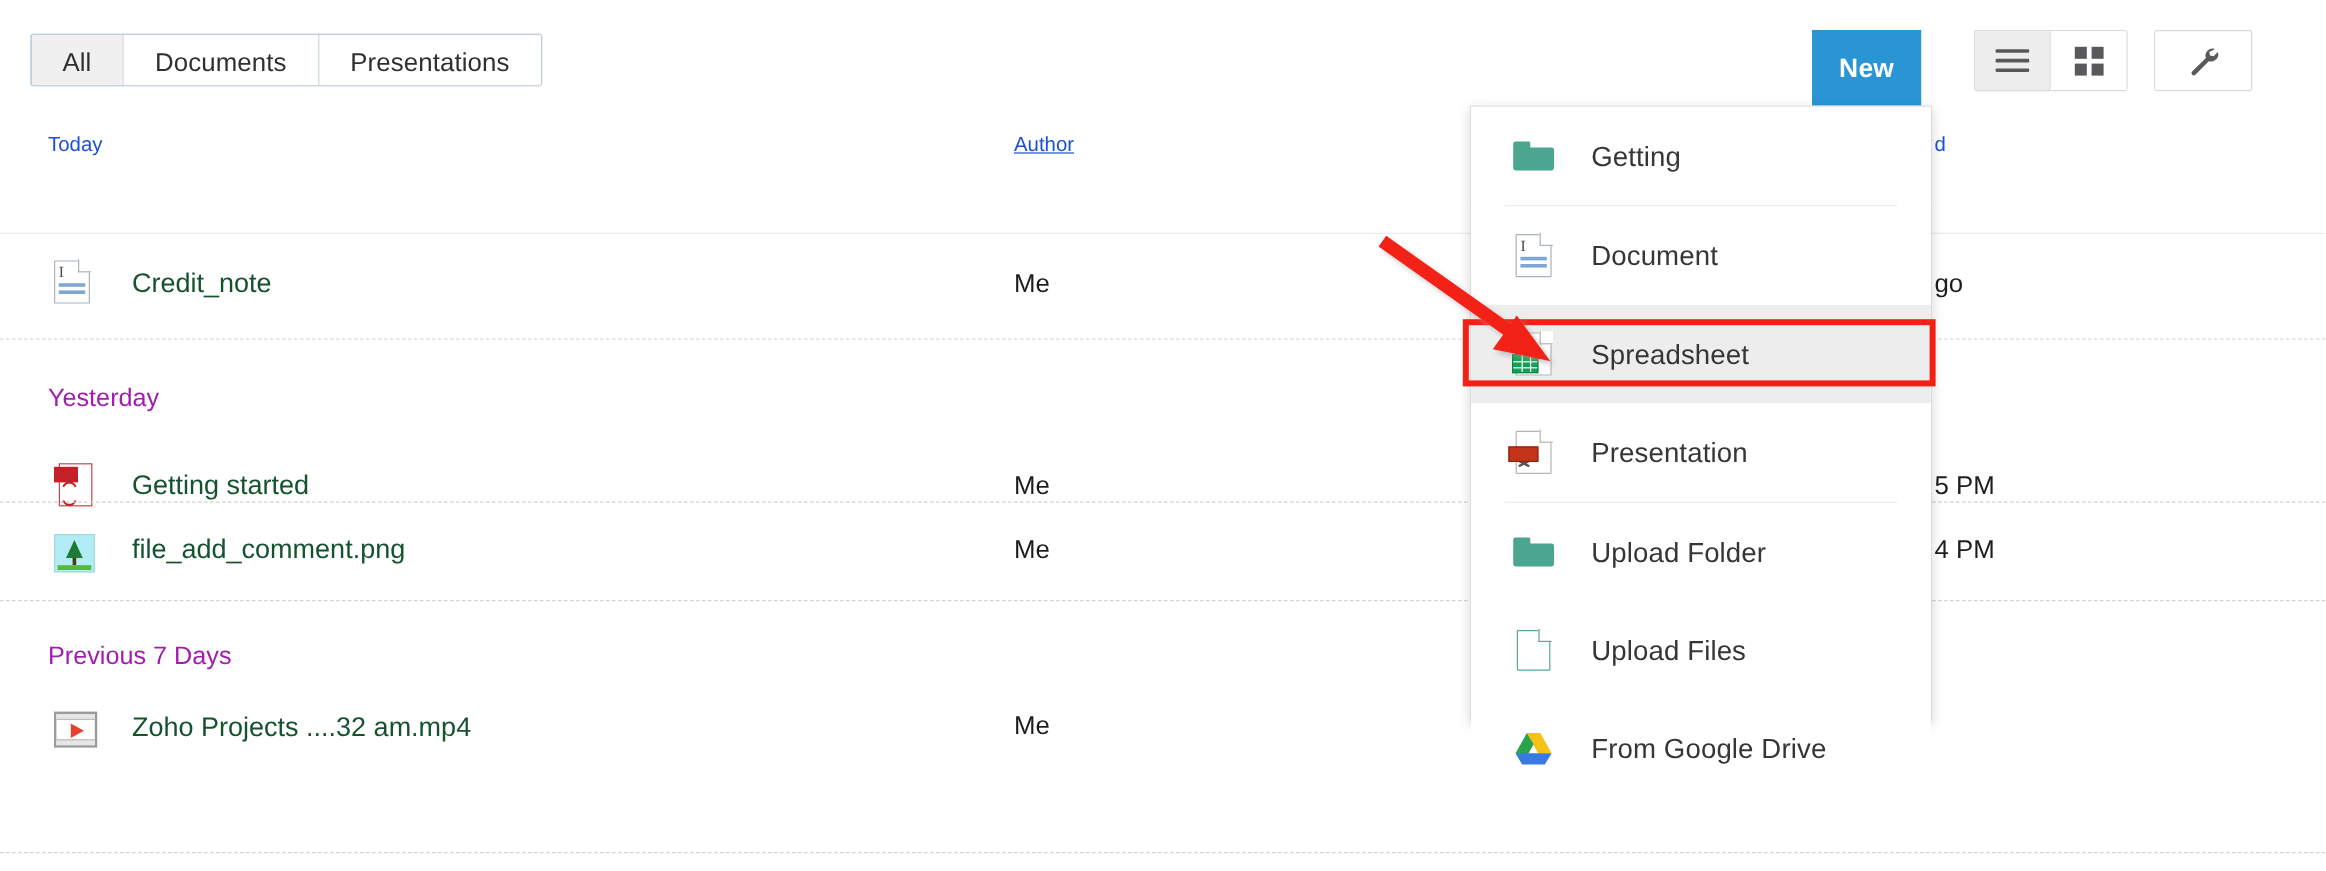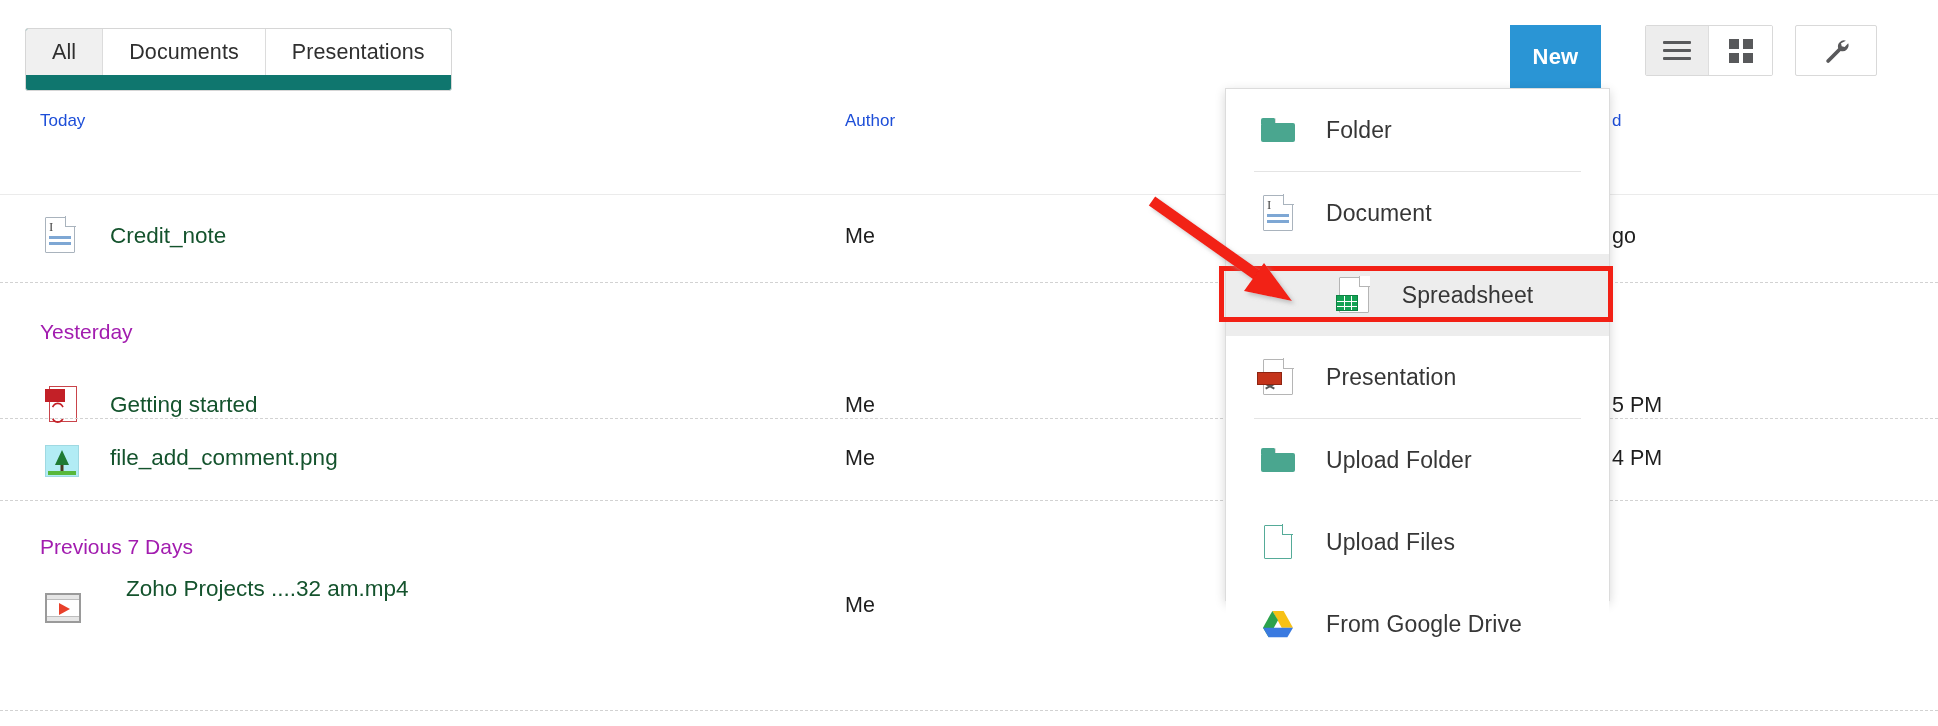--- a/index.html
+++ b/index.html
@@ -9,23 +9,23 @@
     font-family: "Liberation Sans", sans-serif;
     overflow: hidden;
   }
   #app { position: relative; width: 1938px; height: 726px; background:#fff; }
 
   
   .toolbar { position:absolute; left:0; top:0; width:1938px; height:88px; }
 
   .tabs {
     position:absolute; left:25px; top:28px;
-    display:flex; height:63px;
+    display:flex; height:44px;
     border:1px solid #d6d6d6; border-radius:3px;
-    overflow:hidden; background:#0f766e;
+    overflow:hidden; background:#0ea5e9;
   }
   .tab {
     display:flex; align-items:center; justify-content:center;
     padding:0 26px; height:46px;
     font-size:21.5px; color:#2f2f2f; letter-spacing:.1px;
     border-right:1px solid #dcdcdc;
     background:#fff; cursor:pointer; white-space:nowrap;
   }
   .tab:last-child { border-right:none; }
   .tab.active { background:#f0f0f0; }
@@ -120,21 +120,21 @@
   .menu {
     position:absolute; left:1225px; top:88px; width:385px; height:513px;
     background:#fff; border:1px solid #dcdcdc;
     box-shadow:0 3px 10px rgba(0,0,0,.16);
     z-index:50;
   }
   .mitem {
     position:relative; display:flex; align-items:center;
     height:82px; padding-left:35px; cursor:pointer; background:#fff;
   }
-  .mitem.hl { background:#ededed;justify-content:center; }
+  .mitem.hl { background:#ededed; }
   .mitem .mlabel { font-size:23px; color:#363636; margin-left:31px; letter-spacing:.1px; white-space:nowrap; }
   .mdiv { height:1px; background:#e4e4e4; margin:0 28px; }
   .micon { width:34px; height:38px; display:flex; align-items:center; justify-content:center; flex:0 0 34px; }
 
   
   .ico-folder { position:relative; width:34px; height:24px; }
   .ico-folder .tab { position:absolute; left:0; top:0; width:15px; height:6px; background:#4aa68f; border-radius:2px 2px 0 0; padding:0;}
   .ico-folder .body { position:absolute; left:0; top:5px; width:34px; height:19px; background:#4aa68f; border-radius:2px; }
 
   .ico-sheet { position:relative; width:30px; height:36px; }
@@ -207,21 +207,21 @@
 
     <div class="tool-btn">
       <svg width="28" height="28" viewBox="0 0 24 24">
         <path d="M20.5 4.2a5.2 5.2 0 0 0-6.6 6.5L4.1 20.4a1.6 1.6 0 0 0 2.3 2.3l9.6-9.7a5.2 5.2 0 0 0 6.5-6.6l-3.1 3.1-2.5-.6-.6-2.5z" transform="translate(0,-1)" fill="#59595b"></path>
       </svg>
     </div>
   </div>
 
   <div class="hdr">
     <div class="hdr-label" style="left:40px;">Today</div>
-    <div class="hdr-label" style="left:845px;">Author</div>
+    <div class="hdr-label" style="left:845px;text-decoration:underline;">Author</div>
     <div class="hdr-label" style="left:1612px;">d</div>
   </div>
   <div class="hdr-rule"></div>
 
   <div class="list">
 
     <div class="row" style="top:35px;">
       <div class="ficon" style="top:22px;">
         <div class="ico-doc">
             <div class="pg"></div>
@@ -270,37 +270,37 @@
     <div class="grouphdr" style="left:40px; top:375px;">Previous 7 Days</div>
 
     <div class="row" style="top:390px;">
       <div class="ficon" style="top:43px;">
         <div class="ico-vid">
             <div class="strip-t"></div>
             <div class="strip-b"></div>
             <div class="play"></div>
           </div>
       </div>
-      <div class="cell-name" style="top:26px;margin-left:16px;">Zoho Projects ....32 am.mp4</div>
+      <div class="cell-name" style="top:43px;">Zoho Projects ....32 am.mp4</div>
       <div class="cell-author" style="top:43px;">Me</div>
       <div class="cell-mod" style="left:1435px; top:43px;">Feb 22</div>
     </div>
     <div class="row-sep" style="top:550px;"></div>
   </div>
 
   <div class="menu">
 
     <div class="mitem">
       <span class="micon">
         <span class="ico-folder">
             <span class="tab"></span>
             <span class="body"></span>
           </span>
       </span>
-      <span class="mlabel">Folder</span>
+      <span class="mlabel">Getting</span>
     </div>
 
     <div class="mdiv"></div>
 
     <div class="mitem">
       <span class="micon">
         <span class="ico-doc">
             <span class="pg"></span>
             <span class="fold"></span>
             <span class="ch">I</span>

